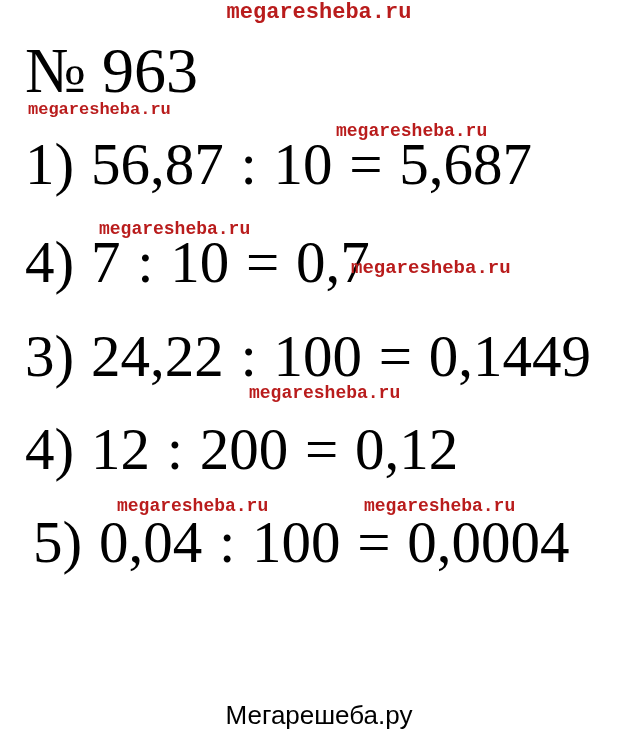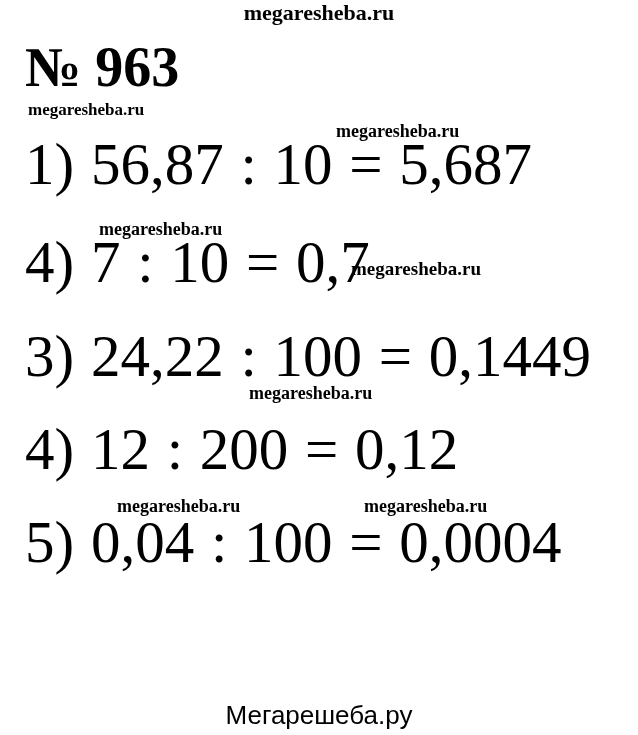--- a/index.html
+++ b/index.html
@@ -8,59 +8,59 @@
     position: relative;
     width: 638px;
     height: 735px;
     background: #ffffff;
     overflow: hidden;
     font-family: "Liberation Serif", serif;
     color: #000000;
   }
   .wm {
     position: absolute;
-    font-family: Liberation Serif, serif;
+    font-family: Liberation Mono, monospace;
     font-weight: bold;
     font-size: 17px;
     line-height: 1;
-    color: #000000;
+    color: #b91c1c;
     white-space: nowrap;
   }
   .wm-top {
     top: 2px;
     left: 0;
     right: 0;
     text-align: center;
     font-size: 22px;
   }
   .problem-number {
     position: absolute;
     top: 39px;
     left: 25px;
     font-family: "Liberation Serif", serif;
-    font-weight: bold;
-    font-size: 56px;
+    font-weight: normal;
+    font-size: 64px;
     line-height: 1;
     white-space: nowrap;
   }
   .wm-title { top: 101px; left: 28px; }
   .eq {
     position: absolute;
     left: 25px;
     font-family: "Liberation Serif", serif;
     font-size: 59px;
     line-height: 1;
     white-space: nowrap;
     word-spacing: 2px;
   }
   .eq1 { top: 135px; }
   .eq2 { top: 233px; }
   .eq3 { top: 327px; }
   .eq4 { top: 420px; }
-  .eq5 { top: 513px; }
+  .eq5 { top: 513px; margin-left: 8px; }
   .eq6 { top: 610px; }
   .wm-eq1        { top: 122px; left: 336px; font-size: 18px; }
   .wm-eq2-above  { top: 220px; left: 99px;  font-size: 18px; }
   .wm-eq2-inline { top: 259px; left: 351px; font-size: 19px; }
   .wm-eq3-below  { top: 384px; left: 249px; font-size: 18px; }
   .wm-eq5-left   { top: 497px; left: 117px; font-size: 18px; }
   .wm-eq5-right  { top: 497px; left: 364px; font-size: 18px; }
   .footer-logo {
     position: absolute;
     top: 702px;

